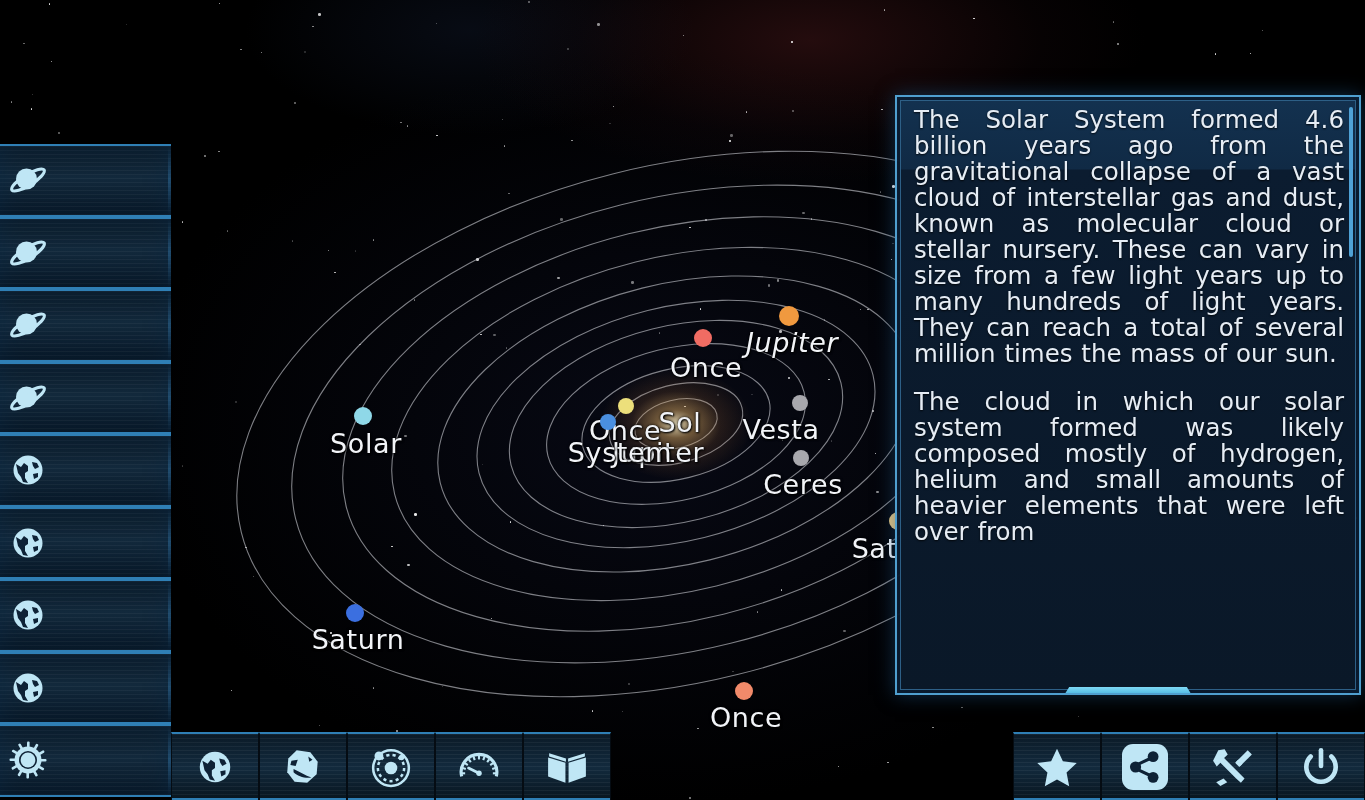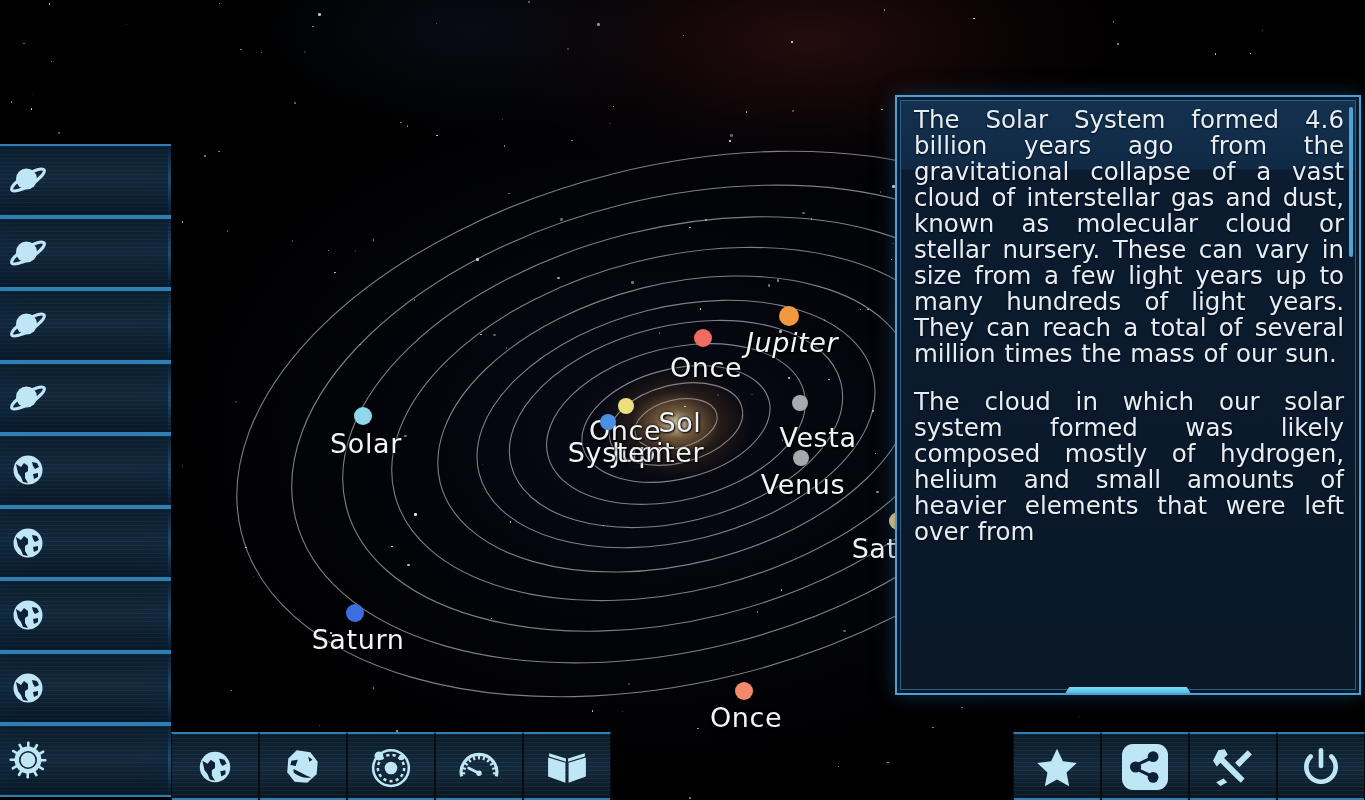--- a/index.html
+++ b/index.html
@@ -424,23 +424,23 @@
   <div id="map-bodies">
       <div class="body-dot" style="left: 626px; top: 406px; width: 14px; height: 14px; background: rgb(224, 176, 122);"></div>
       <div class="body-label" style="left: 658px; top: 437px;">Jupiter</div>
       <div class="body-dot" style="left: 626px; top: 406px; width: 16px; height: 16px; background: rgb(236, 223, 123);"></div>
       <div class="body-label" style="left: 625px; top: 415px;">Once</div>
       <div class="body-dot" style="left: 608px; top: 422px; width: 16px; height: 16px; background: rgb(74, 143, 224);"></div>
       <div class="body-label" style="left: 620px; top: 437px;">System</div>
       <div class="body-dot" style="left: 703px; top: 338px; width: 18px; height: 18px; background: rgb(240, 108, 99);"></div>
       <div class="body-label" style="left: 706px; top: 352px;">Once</div>
       <div class="body-dot" style="left: 800px; top: 403px; width: 16px; height: 16px; background: rgb(168, 168, 173);"></div>
-      <div class="body-label" style="left: 818px; top: 414px; margin-top: 8px;">Vesta</div>
+      <div class="body-label" style="left: 781px; top: 414px;">Vesta</div>
       <div class="body-dot" style="left: 801px; top: 458px; width: 16px; height: 16px; background: rgb(168, 168, 173);"></div>
-      <div class="body-label" style="left: 803px; top: 469px;">Venus</div>
+      <div class="body-label" style="left: 803px; top: 469px;">Ceres</div>
       <div class="body-dot" style="left: 789px; top: 316px; width: 20px; height: 20px; background: rgb(240, 153, 63);"></div>
       <div class="body-label" style="left: 792px; top: 327px; font-style: italic;">Jupiter</div>
       <div class="body-dot" style="left: 898px; top: 521px; width: 18px; height: 18px; background: rgb(229, 196, 126);"></div>
       <div class="body-label" style="left: 898px; top: 533px;">Saturn</div>
       <div class="body-dot" style="left: 363px; top: 416px; width: 18px; height: 18px; background: rgb(143, 216, 232);"></div>
       <div class="body-label" style="left: 366px; top: 428px;">Solar</div>
       <div class="body-dot" style="left: 355px; top: 613px; width: 18px; height: 18px; background: rgb(59, 111, 224);"></div>
       <div class="body-label" style="left: 358px; top: 624px;">Saturn</div>
       <div class="body-dot" style="left: 744px; top: 691px; width: 18px; height: 18px; background: rgb(241, 138, 106);"></div>
       <div class="body-label" style="left: 746px; top: 702px;">Once</div>

